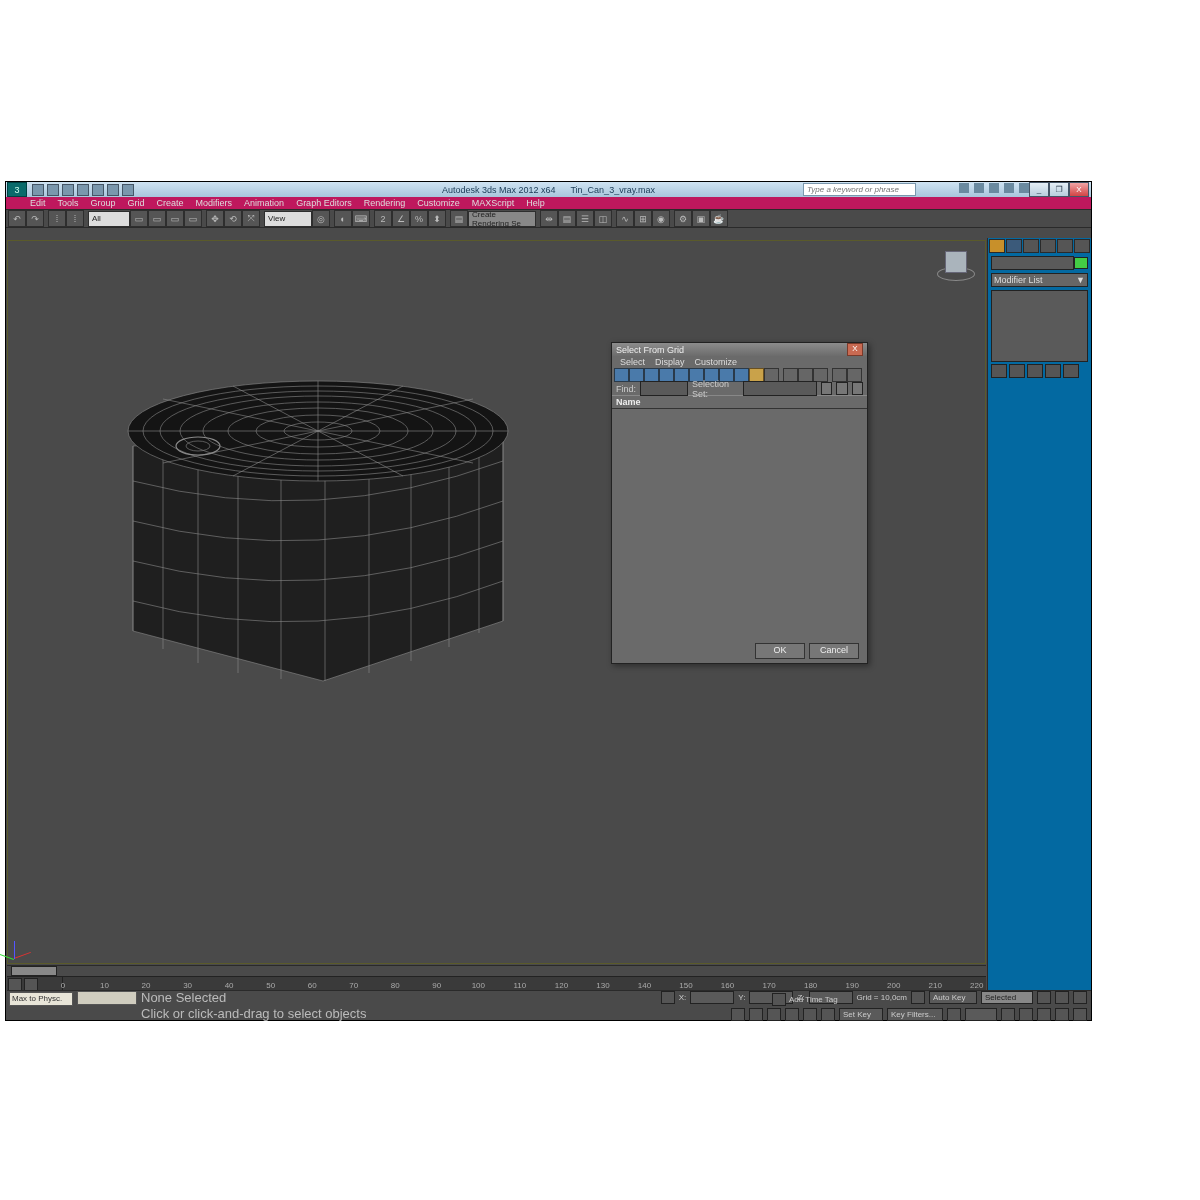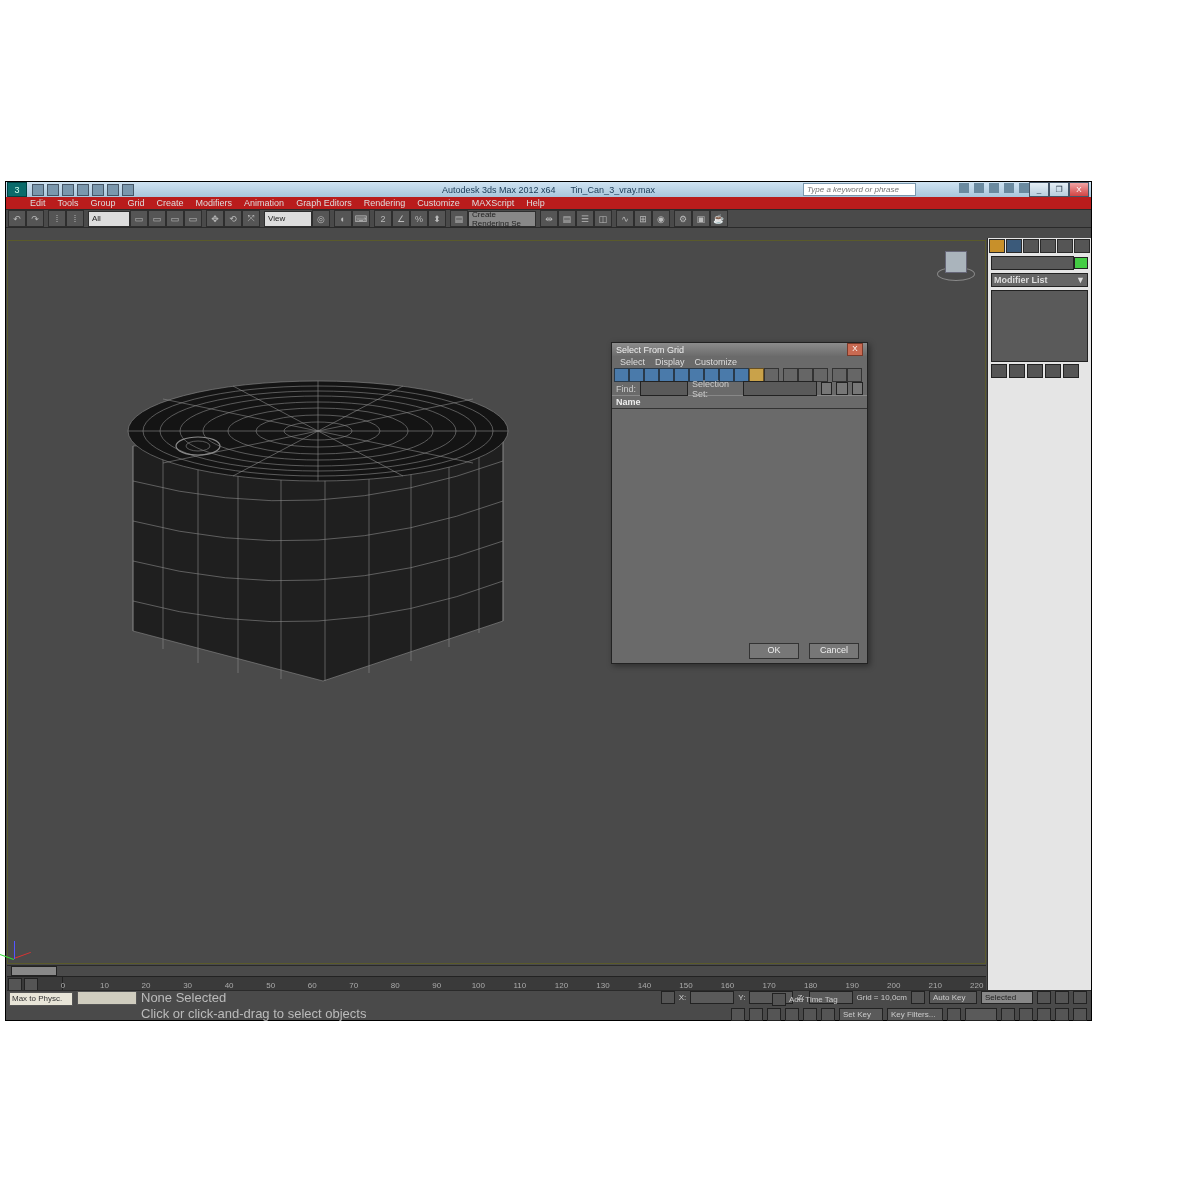--- a/index.html
+++ b/index.html
@@ -11,21 +11,21 @@
   #qat{display:flex;gap:3px;margin-left:3px;}
   .qatbtn{width:10px;height:10px;background:#7a97ad;border:1px solid #456;}
   #titlecenter{position:absolute;left:0;right:0;text-align:center;font-size:9px;color:#1a3a55;pointer-events:none;}
   #searchbox{position:absolute;right:175px;top:1px;width:105px;height:11px;background:#fff;border:1px solid #7a97ad;font-size:8px;color:#999;padding:0 3px;font-style:italic;}
   #titleicons{position:absolute;right:62px;top:1px;display:flex;gap:5px;}
   .ticon{width:10px;height:10px;background:#6a8aa0;}
   #wincontrols{position:absolute;right:2px;top:0;display:flex;}
   .winbtn{width:18px;height:13px;border:1px solid #456;background:linear-gradient(#e5eef5,#b8cedd);display:flex;align-items:center;justify-content:center;font-size:8px;color:#234;}
   .winbtn.close{background:linear-gradient(#f2a4a4,#d24444);color:#fff;}
   
-  #menubar{height:12px;background:#b91c1c;border-bottom:1px solid #2a2a2a;display:flex;padding-left:18px;}
+  #menubar{height:12px;background:#be185d;border-bottom:1px solid #2a2a2a;display:flex;padding-left:18px;}
   .menuitem{padding:0 6px;font-size:9px;color:#ddd;line-height:12px;}
   
   #maintoolbar{height:17px;background:#4a4a4a;border-bottom:1px solid #2a2a2a;display:flex;align-items:center;padding:0 2px;gap:0;}
   .tbtn{width:16px;height:15px;border:1px solid #2e2e2e;background:#555;margin:0;display:flex;align-items:center;justify-content:center;font-size:9px;color:#bbb;}
   .tbtn.sep{width:4px;background:none;border:none;}
   .tdrop{height:14px;border:1px solid #2e2e2e;background:#ddd;color:#222;font-size:8px;padding:0 3px;display:flex;align-items:center;}
   
   #vplabel{height:12px;padding-left:5px;font-size:9px;color:#bbb;background:#4a4a4a;}
   
   #viewport{position:absolute;left:1px;top:58px;right:105px;bottom:56px;background:#4a4a4a;border:1px solid #5a5a2a;}
@@ -36,21 +36,21 @@
   .axisline{position:absolute;left:0;bottom:0;height:1px;transform-origin:left bottom;}
   .ax{width:18px;background:#d33;transform:rotate(-20deg);}
   .ay{width:18px;background:#3d3;transform:rotate(-160deg);}
   .az{width:1px;height:18px;background:#55f;left:0;bottom:0;}
   #wire{position:absolute;left:95px;top:110px;width:430px;height:350px;}
   
   .wline{stroke:#8a8a8a;stroke-width:0.6;fill:none;}
   .wfill{fill:#1f1f1f;stroke:#888;stroke-width:0.6;}
   .wfill2{fill:#141414;}
   
-  #cmdpanel{position:absolute;right:0;top:56px;width:103px;bottom:0;background:#e5e5e5;border-left:1px solid #2a2a2a;font-weight:bold;}
+  #cmdpanel{position:absolute;right:0;top:56px;width:103px;bottom:0;background:#0369a1;border-left:1px solid #2a2a2a;}
   #cmdtabs{height:14px;display:flex;gap:1px;padding:1px;}
   .cmdtab{flex:1;height:12px;border:1px solid #2a2a2a;background:#555;}
   .cmdtab.active{background:#3b5a7a;}
   #colorsw{width:12px;height:10px;background:#4c4;border:1px solid #222;margin-left:auto;}
   #modlist{margin:3px;height:12px;border:1px solid #222;background:#666;font-size:9px;color:#ddd;padding:0 2px;display:flex;align-items:center;}
   #modstack{margin:2px 3px;height:70px;border:1px solid #222;background:#5a5a5a;}
   #modbtns{margin:2px 3px;display:flex;gap:2px;}
   .modbtn{width:14px;height:12px;border:1px solid #222;background:#555;}
   
   #dialog{position:absolute;left:605px;top:160px;width:255px;height:320px;background:#6a6a6a;border:1px solid #222;box-shadow:2px 2px 6px rgba(0,0,0,.4);}
@@ -62,21 +62,21 @@
   .dtbtn.yellow{background:#c9a24a;border-color:#6a5020;}
   .dtbtn.plain{background:#666;border-color:#333;}
   #dlgfind{height:13px;display:flex;align-items:center;gap:4px;padding:0 4px;background:#6a6a6a;font-size:9px;}
   #dlgfind input{height:11px;border:1px solid #222;background:#5a5a5a;color:#ddd;font-size:9px;width:42px;}
   #dlgfind .selset{width:68px;}
   .dsm{width:11px;height:11px;border:1px solid #222;background:#777;}
   #dlgheader{height:12px;background:#6a6a6a;border-top:1px solid #888;border-bottom:1px solid #333;padding:0 4px;font-size:9px;color:#eee;font-weight:bold;line-height:12px;}
   #dlglist{position:absolute;left:4px;right:4px;top:68px;bottom:24px;background:#777;border:1px solid #333;}
   .dlgrow{height:12px;display:flex;align-items:center;font-size:9px;color:#ddd;padding-left:4px;}
   .dlgrow .bullet{width:8px;height:8px;border-radius:50%;background:#999;border:1px solid #555;margin-right:4px;}
-  #dlgbtns{position:absolute;right:8px;bottom:4px;display:flex;gap:10px;}
+  #dlgbtns{position:absolute;right:8px;bottom:4px;display:flex;gap:4px;}
   .dlgbtn{width:48px;height:14px;border:1px solid #333;background:#777;font-size:9px;color:#eee;text-align:center;line-height:13px;}
   
   #trackbar{position:absolute;left:1px;right:105px;bottom:44px;height:10px;background:#4a4a4a;border-top:1px solid #2a2a2a;}
   #tbslider{position:absolute;left:4px;top:0;height:8px;width:44px;border:1px solid #222;background:#888;}
   #tbslabel{position:absolute;left:4px;top:0;font-size:10px;color:#222;margin-top:8px;}
   #timeline{position:absolute;left:1px;right:105px;bottom:30px;height:13px;background:#3a3a3a;border-top:1px solid #222;display:flex;}
   #timeline .ticks{flex:1;position:relative;}
   .tick{position:absolute;bottom:0;font-size:8px;color:#aaa;transform:translateX(-50%);}
   #statusbar{position:absolute;left:1px;right:0;bottom:0;height:29px;background:#4a4a4a;border-top:1px solid #2a2a2a;display:flex;}
   #maxbtn{width:58px;height:12px;margin:1px 2px;border:1px solid #555;background:#e8e5d8;color:#333;font-size:8px;text-align:left;padding:0 2px;line-height:11px;}

